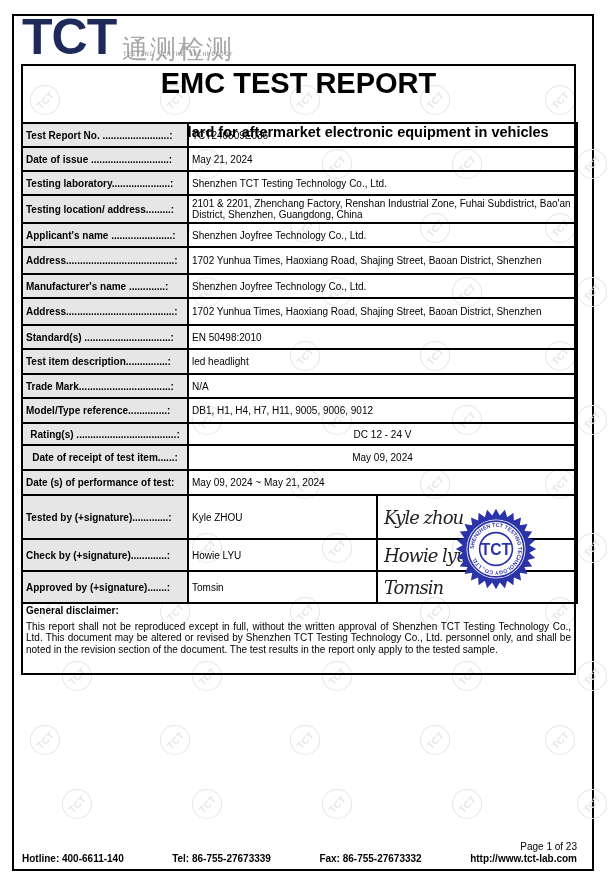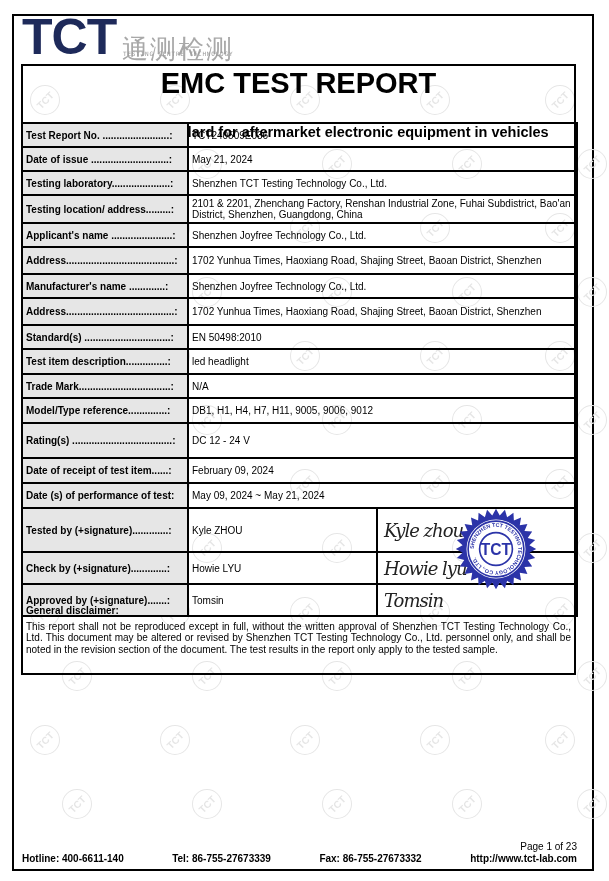--- a/index.html
+++ b/index.html
@@ -159,27 +159,27 @@
           <td class="val" colspan="2">led headlight</td>
         </tr>
         <tr style="height: 24px;">
           <td class="lbl">Trade Mark.................................:</td>
           <td class="val" colspan="2">N/A</td>
         </tr>
         <tr style="height: 25px;">
           <td class="lbl">Model/Type reference..............:</td>
           <td class="val" colspan="2">DB1, H1, H4, H7, H11, 9005, 9006, 9012</td>
         </tr>
-        <tr style="height: 35px;">
+        <tr style="height: 22px; text-align: center;">
           <td class="lbl">Rating(s) ....................................:</td>
           <td class="val" colspan="2">DC 12 - 24 V</td>
         </tr>
-        <tr style="height: 25px;">
+        <tr style="height: 25px; text-align: center;">
           <td class="lbl">Date of receipt of test item......:</td>
-          <td class="val" colspan="2">February 09, 2024</td>
+          <td class="val" colspan="2">May 09, 2024</td>
         </tr>
         <tr style="height: 25px;">
           <td class="lbl">Date (s) of performance of test:</td>
           <td class="val" colspan="2">May 09, 2024 ~ May 21, 2024</td>
         </tr>
         <tr style="height: 44px;">
           <td class="lbl">Tested by (+signature).............:</td>
           <td class="val">Kyle ZHOU</td>
           <td class="val sig"><span class="sig-script">Kyle zhou</span></td>
         </tr>

